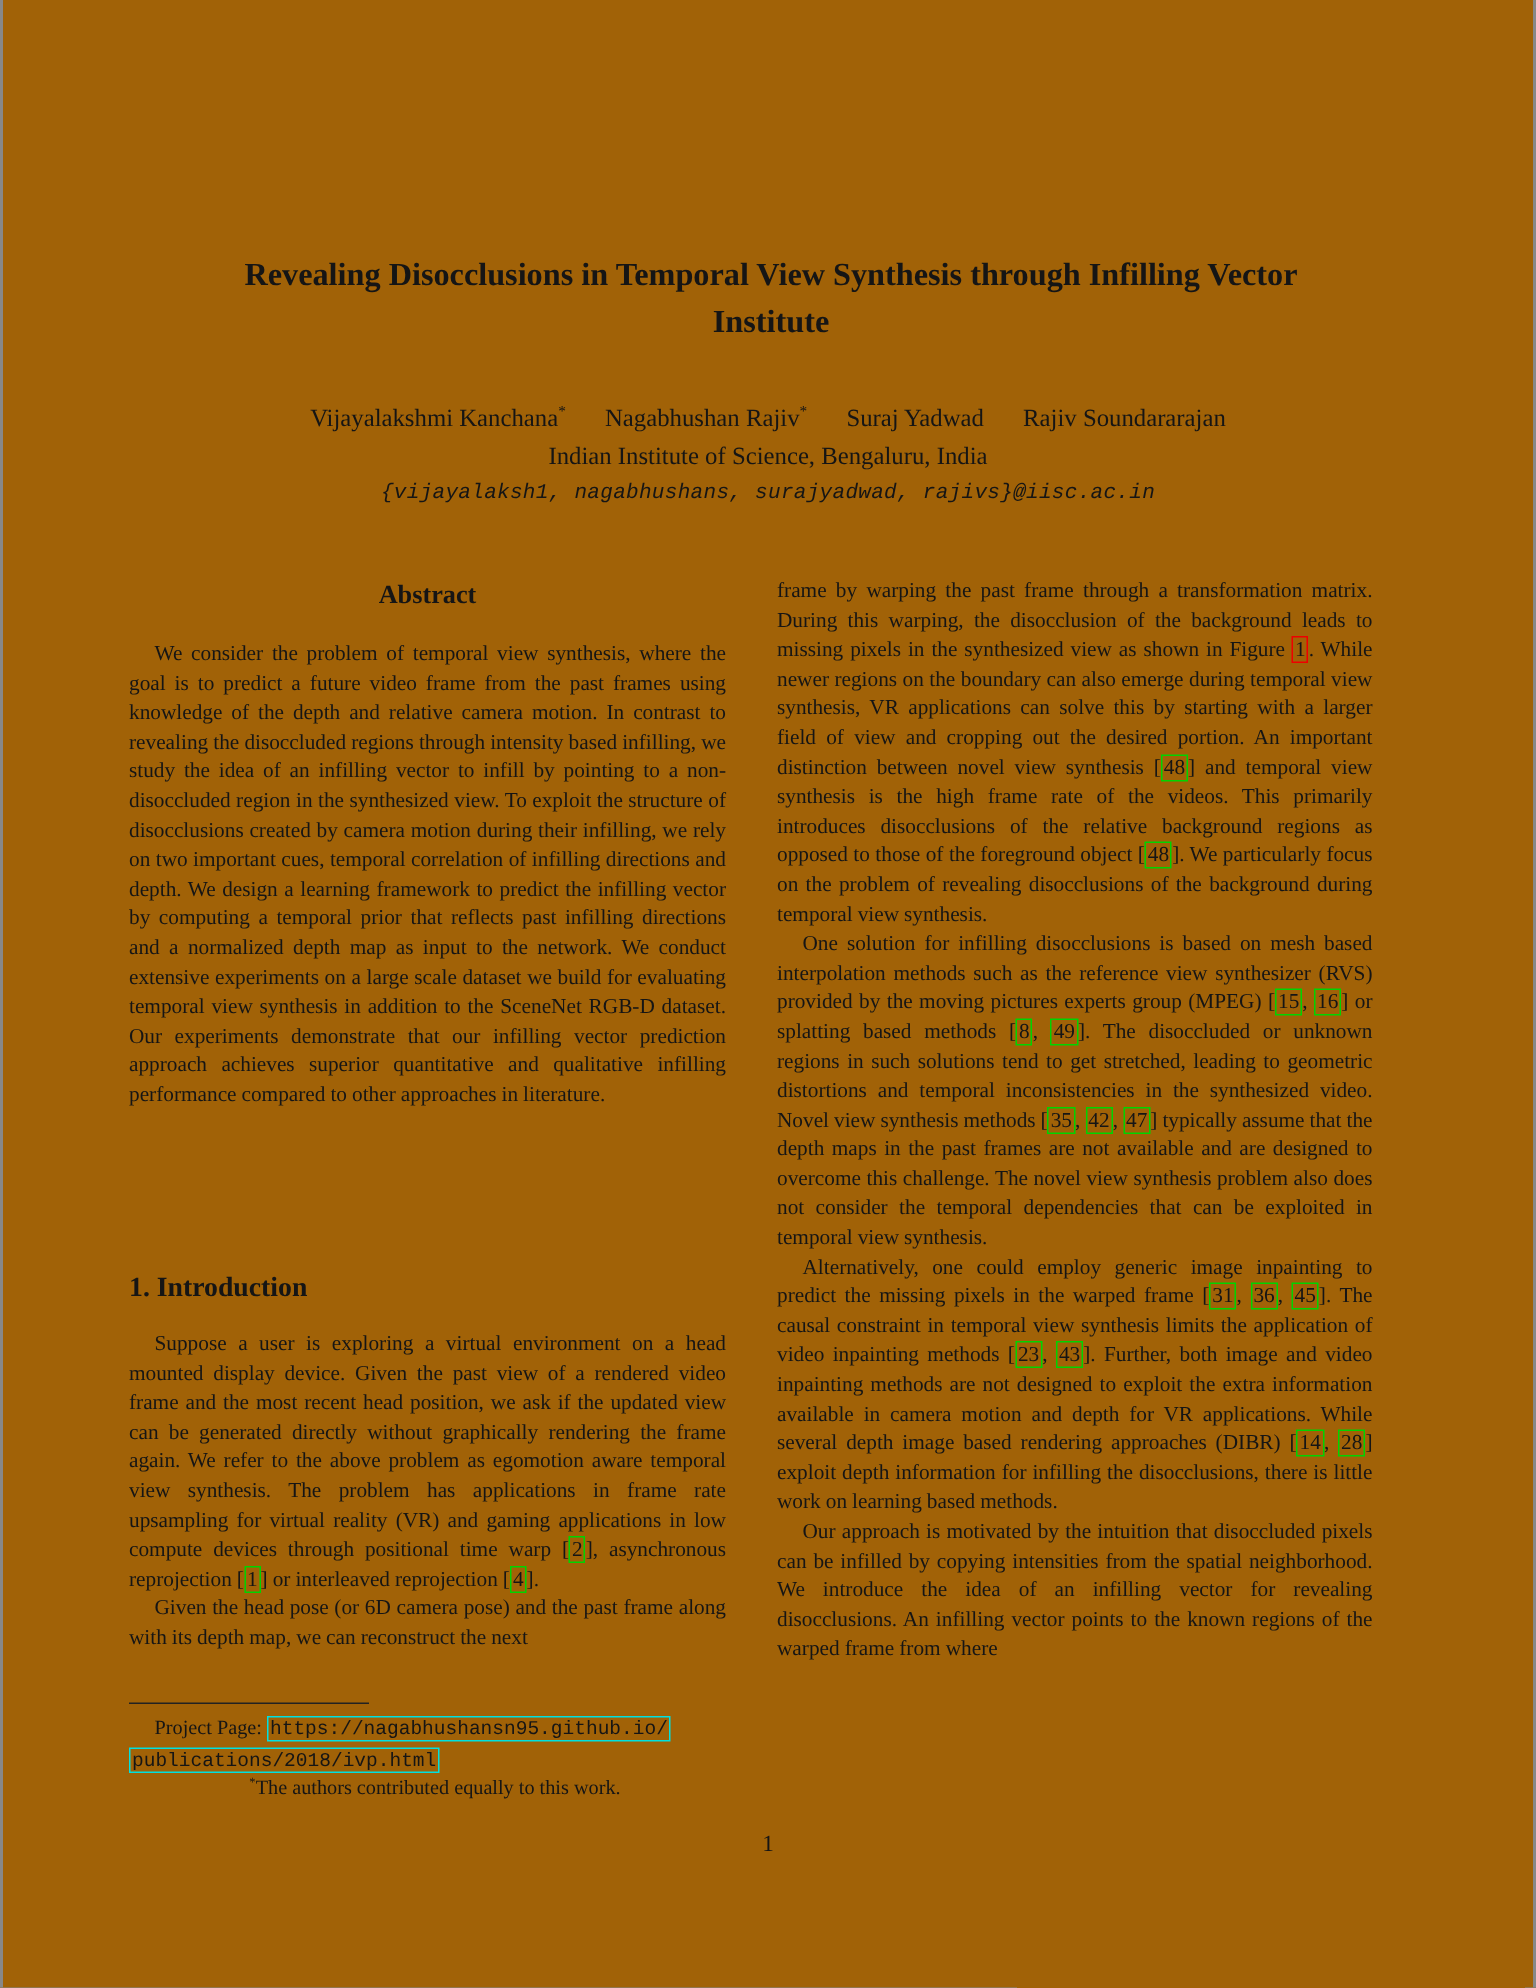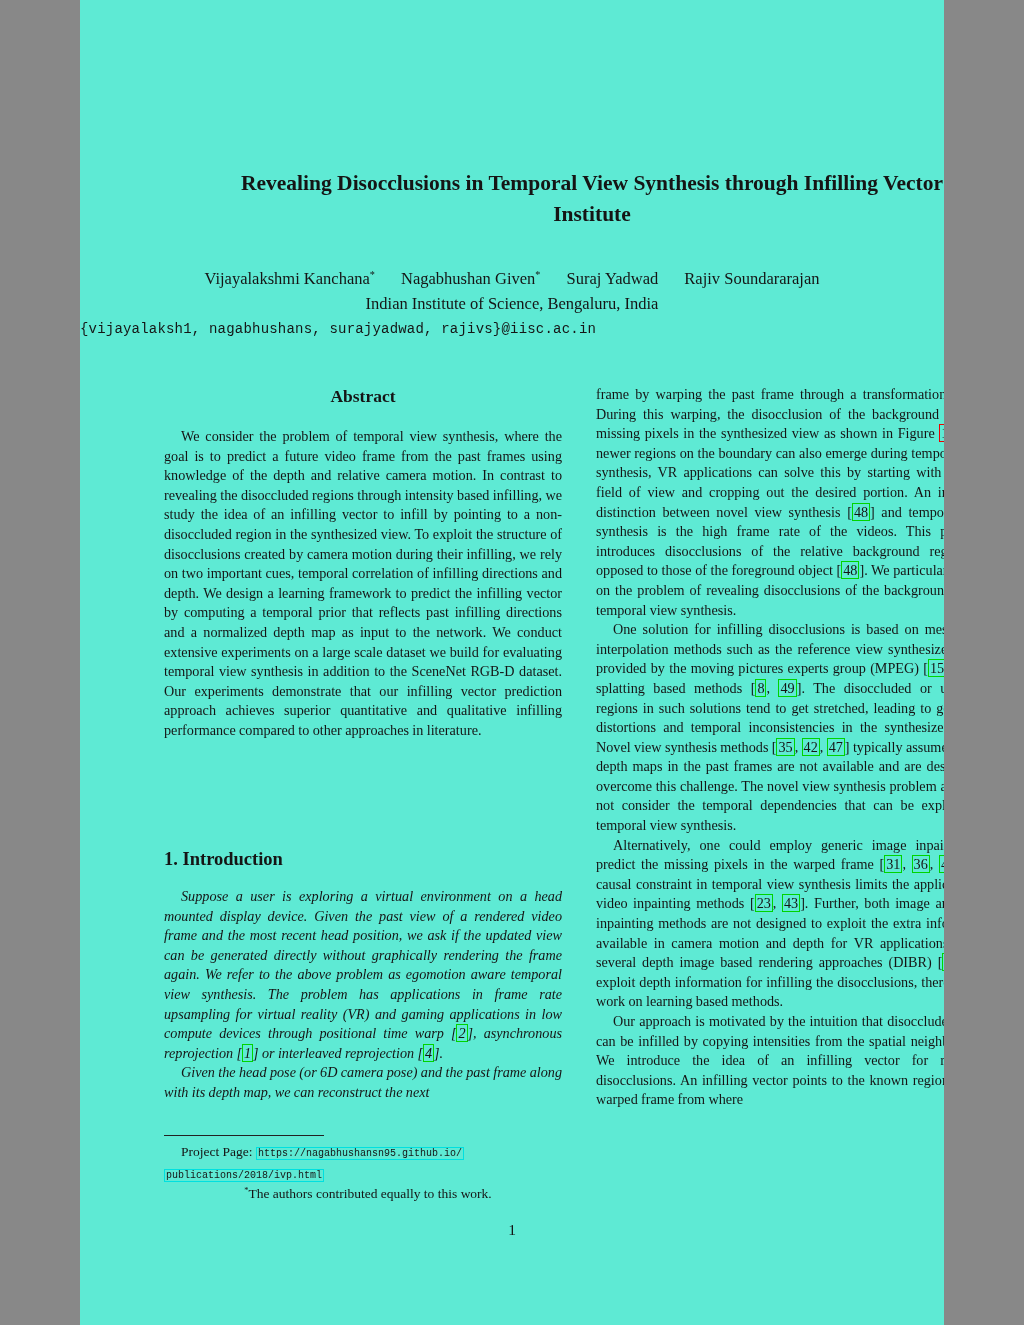--- a/index.html
+++ b/index.html
@@ -1,60 +1,61 @@
 <!DOCTYPE html>
 <html style="--cite: #00d400; --figref: #ee0000; --link: #00e0e0; --ink: #151515;"><head>
 <meta charset="utf-8">
 <style>
   :root{
     --cite:#00d400; --figref:#ee0000; --link:#00e0e0; --ink:#151515;
   }
   *{margin:0;padding:0;box-sizing:border-box;}
   html,body{background:#888;}
   .page{
-    position:relative;width:864px;height:1325px;margin:0 auto;
-    background:#5eead4;color:var(--ink);
+    position:relative;width:1020px;height:1325px;margin:0 auto;
+    background:#a16207;color:var(--ink);
     font-family:"Liberation Serif","DejaVu Serif",serif;
     overflow:hidden;
   }
   .title-block{
     position:absolute;top:168px;left:92px;width:840px;
     text-align:center;font-size:21.5px;font-weight:700;line-height:31px;
   }
   .title-block .tline{display:block;}
   .authors{
     position:absolute;top:269px;left:0;width:100%;
     text-align:center;font-size:16.5px;
   }
   .author{margin:0 11px;white-space:nowrap;}
   .author sup{font-size:62%;vertical-align:super;line-height:0;}
   .affiliation{
     position:absolute;top:294px;left:0;width:100%;
     text-align:center;font-size:16.5px;
   }
   .emails{
     position:absolute;top:321px;left:0;width:100%;
+    text-align:center;
     font-family:"Liberation Mono","DejaVu Sans Mono",monospace;
-    font-size:14px;letter-spacing:.2px;
+    font-size:14px;letter-spacing:.2px;font-style:italic;
   }
   .abstract-heading{
     position:absolute;top:386px;left:84px;width:398px;
     text-align:center;font-weight:700;font-size:17.5px;
   }
   .abstract-text{
     position:absolute;top:427px;left:84px;width:398px;
     font-size:14.2px;line-height:19.9px;
     text-align:justify;text-indent:17px;
   }
   .intro-heading{
     position:absolute;top:849px;left:84px;width:398px;
     font-weight:700;font-size:18.5px;
   }
   .intro-body{
-    position:absolute;top:887px;left:84px;width:398px;font-style:italic;
+    position:absolute;top:887px;left:84px;width:398px;
   }
   .right-col{
     position:absolute;top:385px;left:516px;width:397px;
   }
   .body-text{
     font-size:14.2px;line-height:19.6px;text-align:justify;
     word-spacing:-.2px;
   }
   p.para{margin:0;}
   p.indent{text-indent:17px;}
@@ -62,21 +63,21 @@
     border:1.5px solid var(--cite);padding:0 1px;
     display:inline;cursor:pointer;
   }
   .figref-box{
     border:1.5px solid var(--figref);padding:0 1px;
     display:inline;cursor:pointer;
   }
   .link-box{
     border:1.5px solid var(--link);padding:0 1px;
     font-family:"Liberation Mono","DejaVu Sans Mono",monospace;
-    font-size:10px;display:inline;cursor:pointer;
+    font-size:13px;display:inline;cursor:pointer;
   }
   .footnote{
     position:absolute;top:1135px;left:84px;width:398px;
     font-size:13.5px;line-height:18.5px;
   }
   .footnote-rule{
     width:160px;border:0;border-top:1.4px solid #222;margin-bottom:7px;
   }
   .fn-project{text-align:justify;text-indent:17px;}
   .fn-url{margin-top:1px;}
@@ -92,21 +93,21 @@
 
 <div class="page">
 
   <div class="title-block">
     <span class="tline">Revealing Disocclusions in Temporal View Synthesis through Infilling Vector</span>
     <span class="tline">Institute</span>
   </div>
 
   <div class="authors">
     <span class="author"><span>Vijayalakshmi Kanchana</span><sup>*</sup></span>
-    <span class="author"><span>Nagabhushan Given</span><sup>*</sup></span>
+    <span class="author"><span>Nagabhushan Rajiv</span><sup>*</sup></span>
     <span class="author"><span>Suraj Yadwad</span><sup></sup></span>
     <span class="author"><span>Rajiv Soundararajan</span><sup></sup></span>
   </div>
 
   <div class="affiliation">Indian Institute of Science, Bengaluru, India</div>
 
   <div class="emails">{vijayalaksh1, nagabhushans, surajyadwad, rajivs}@iisc.ac.in</div>
 
   <div class="abstract-heading">Abstract</div>
 

